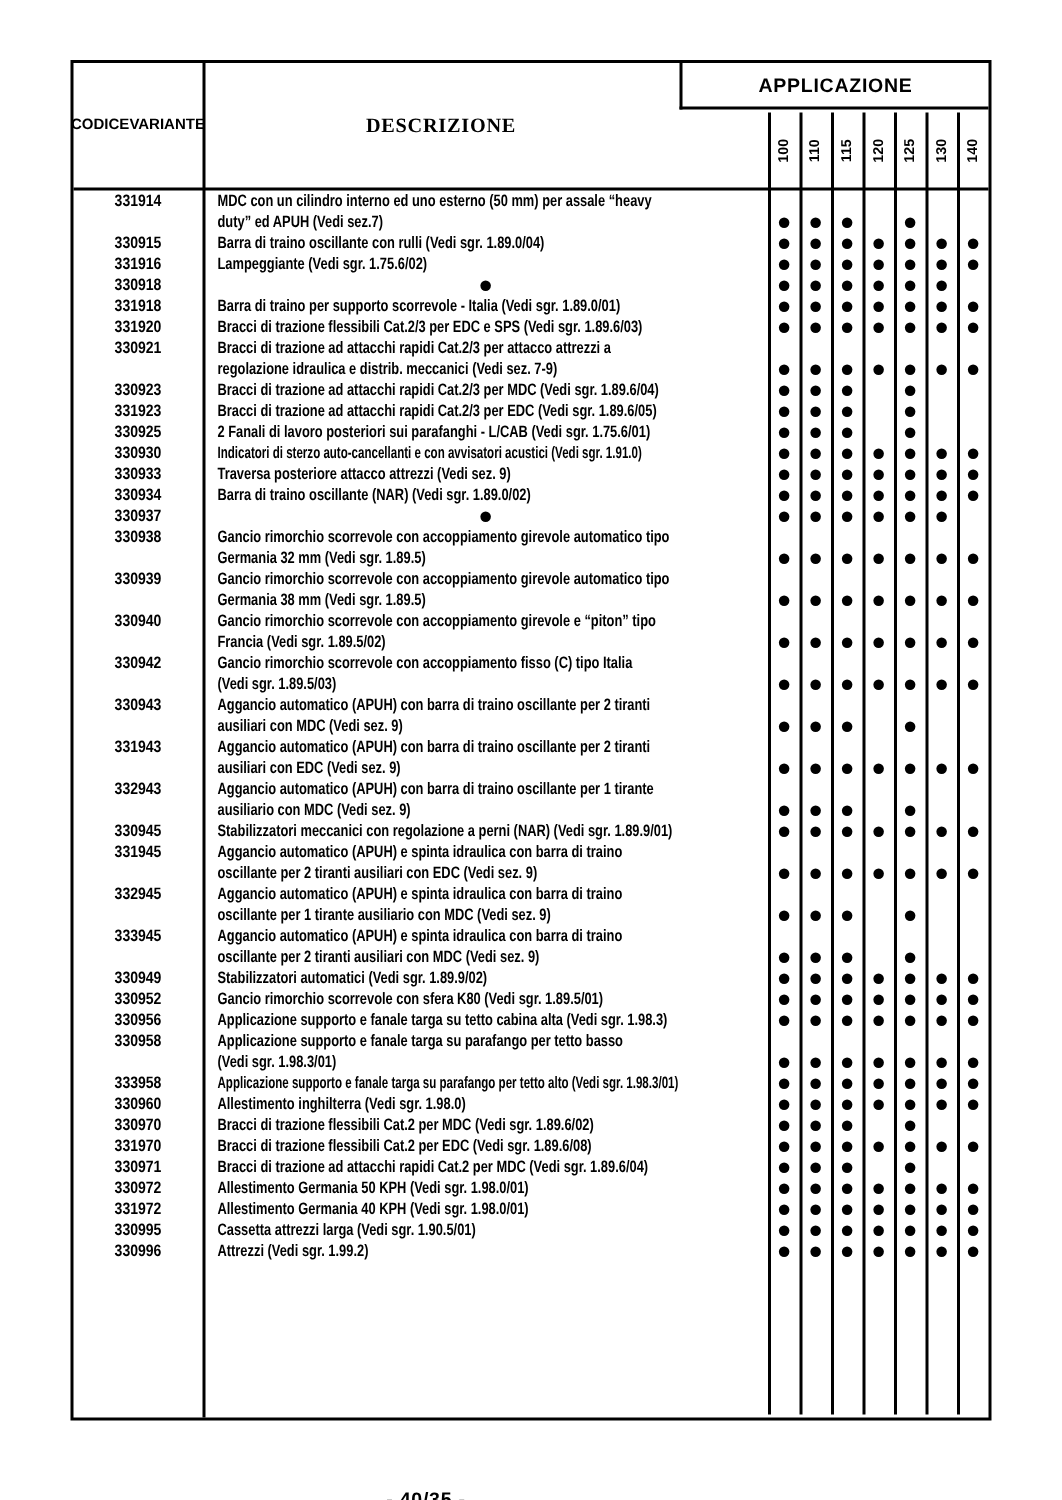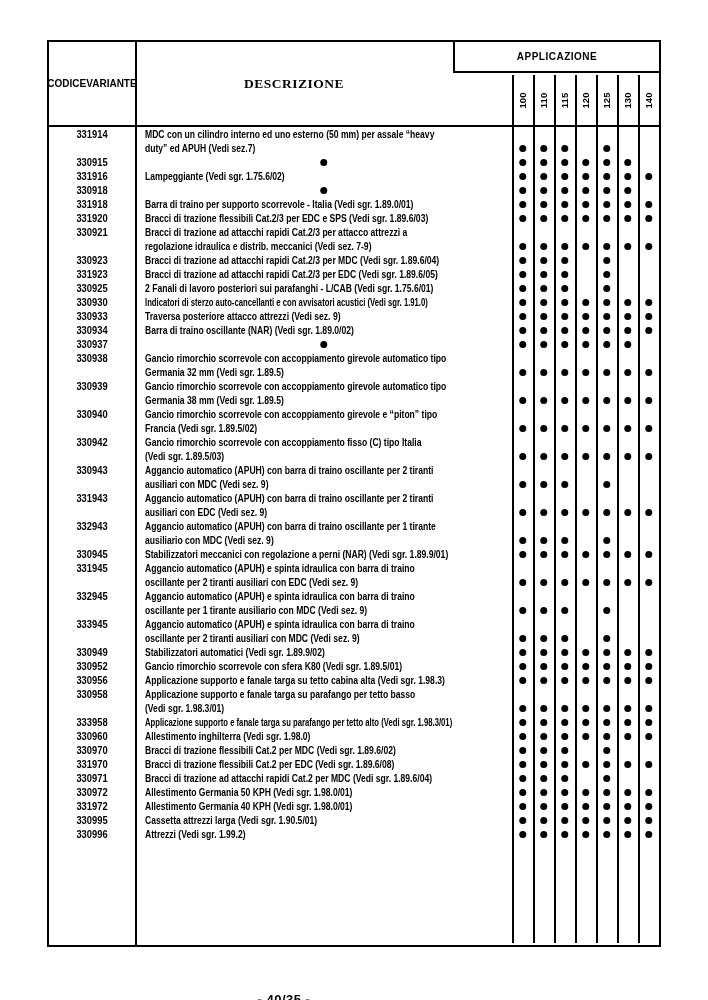--- a/index.html
+++ b/index.html
@@ -24,21 +24,21 @@
   }
   .desc-header {
     position:absolute; left:86px; top:0; width:318px; height:83px;
     display:flex; align-items:center; justify-content:center;
     font-size:13.5px; font-weight:bold; letter-spacing:0.5px;font-family:Liberation Serif, serif;
   }
   .app-box {
     position:absolute; left:404px; top:0; width:206px; height:31px;
     border-left:2px solid #000; border-bottom:2px solid #000; box-sizing:border-box;
     display:flex; align-items:center; justify-content:center;
-    font-size:10px; font-weight:bold; letter-spacing:0.5px;
+    font-size:13px; font-weight:bold; letter-spacing:0.5px;
   }
   .model-label {
     position:absolute; top:33px; width:21px; height:50px;
     display:flex; align-items:center; justify-content:center;
   }
   .model-label span {
     transform:rotate(-90deg); white-space:nowrap;
     font-size:9.5px; font-weight:bold;
   }
   
@@ -132,20 +132,23 @@
           </div>
           <div class="dot-cell"></div>
           <div class="dot-cell">
             <span class="dot"></span>
           </div>
           <div class="dot-cell"></div>
           <div class="dot-cell"></div>
         </div>
         <div class="row">
           <div class="code-cell">330915</div>
+          <div class="desc-cell">
+            <div class="desc-line">Barra di traino oscillante con rulli (Vedi sgr. 1.89.0/04)</div>
+          </div>
           <div class="dot-cell">
             <span class="dot"></span>
           </div>
           <div class="dot-cell">
             <span class="dot"></span>
           </div>
           <div class="dot-cell">
             <span class="dot"></span>
           </div>
           <div class="dot-cell">

